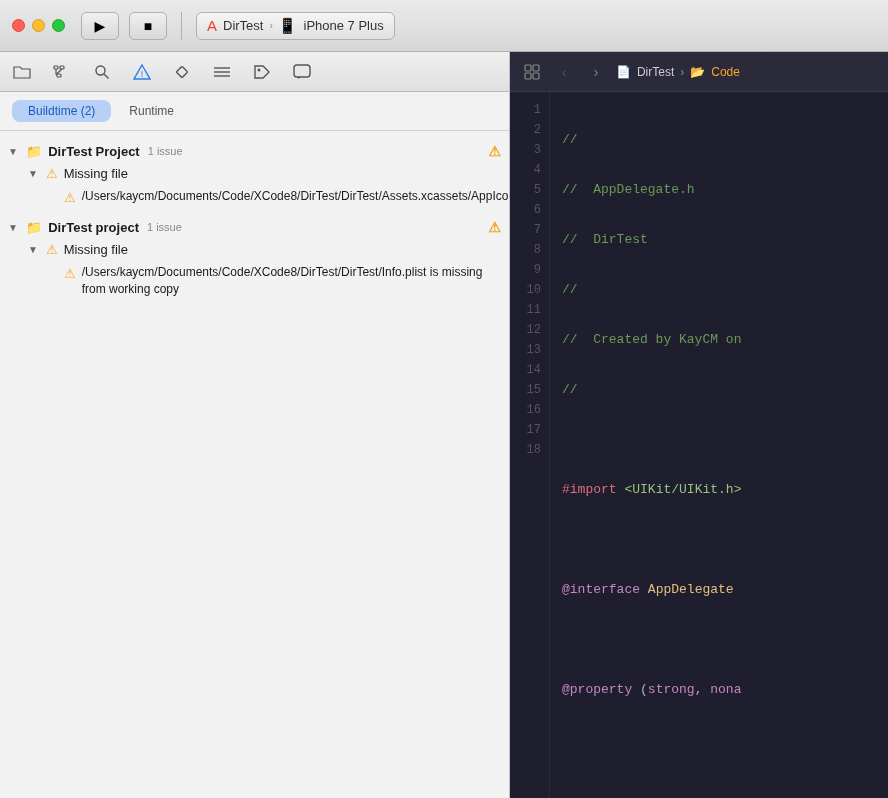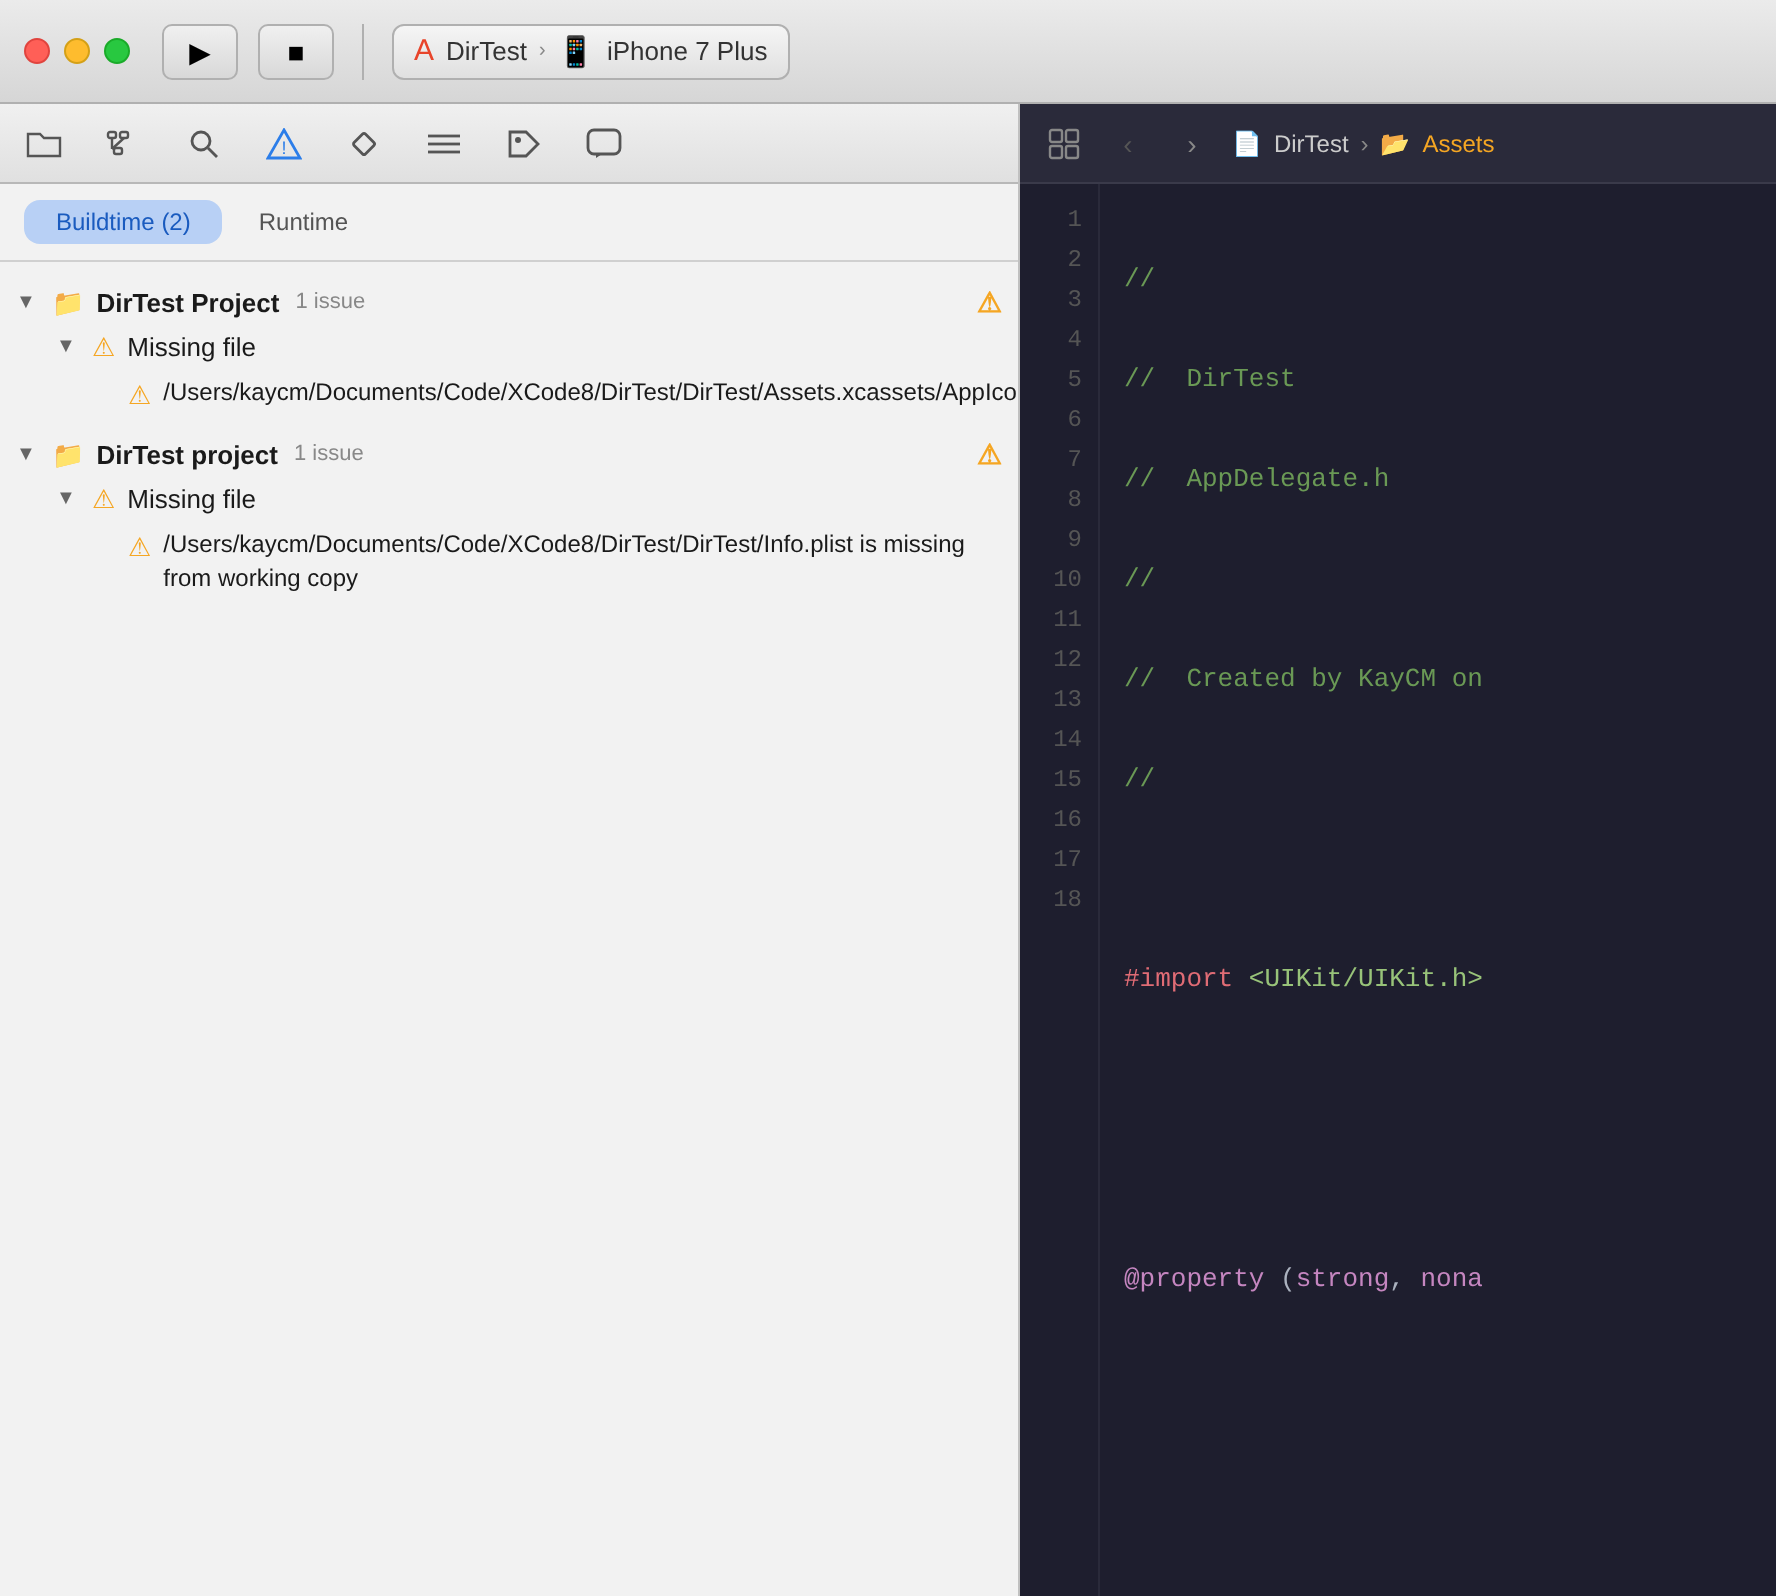--- a/index.html
+++ b/index.html
@@ -481,21 +481,21 @@
         </svg>
       </div>
       <div class="editor-nav-btn disabled">‹</div>
       <div class="editor-nav-btn">›</div>
 
       <div class="editor-breadcrumb">
         <span>📄</span>
         <span>DirTest</span>
         <span class="breadcrumb-arrow">›</span>
         <span>📂</span>
-        <span class="breadcrumb-folder">Assets</span>
+        <span class="breadcrumb-folder">Code</span>
       </div>
     </div>
 
     <div class="code-area">
       <div class="line-numbers">
         <div class="line-num">1</div>
         <div class="line-num">2</div>
         <div class="line-num">3</div>
         <div class="line-num">4</div>
         <div class="line-num">5</div>
@@ -508,28 +508,29 @@
         <div class="line-num">12</div>
         <div class="line-num">13</div>
         <div class="line-num">14</div>
         <div class="line-num">15</div>
         <div class="line-num">16</div>
         <div class="line-num">17</div>
         <div class="line-num">18</div>
       </div>
       <div class="code-content">
         <div class="code-line"><span class="c-comment">//</span></div>
+        <div class="code-line"><span class="c-comment">//  AppDelegate.h</span></div>
         <div class="code-line"><span class="c-comment">//  DirTest</span></div>
-        <div class="code-line"><span class="c-comment">//  AppDelegate.h</span></div>
         <div class="code-line"><span class="c-comment">//</span></div>
         <div class="code-line"><span class="c-comment">//  Created by KayCM on</span></div>
         <div class="code-line"><span class="c-comment">//</span></div>
         <div class="code-line"></div>
         <div class="code-line"><span class="c-import-kw">#import</span><span class="c-plain"> </span><span class="c-import-path">&lt;UIKit/UIKit.h&gt;</span></div>
         <div class="code-line"></div>
+        <div class="code-line"><span class="c-directive">@interface</span><span class="c-plain"> </span><span class="c-class">AppDelegate</span></div>
         <div class="code-line"></div>
         <div class="code-line"><span class="c-directive">@property</span><span class="c-plain"> (</span><span class="c-keyword">strong</span><span class="c-plain">, </span><span class="c-keyword">nona</span></div>
         <div class="code-line"></div>
         
         
         
         
       </div>
     </div>
   </div>

